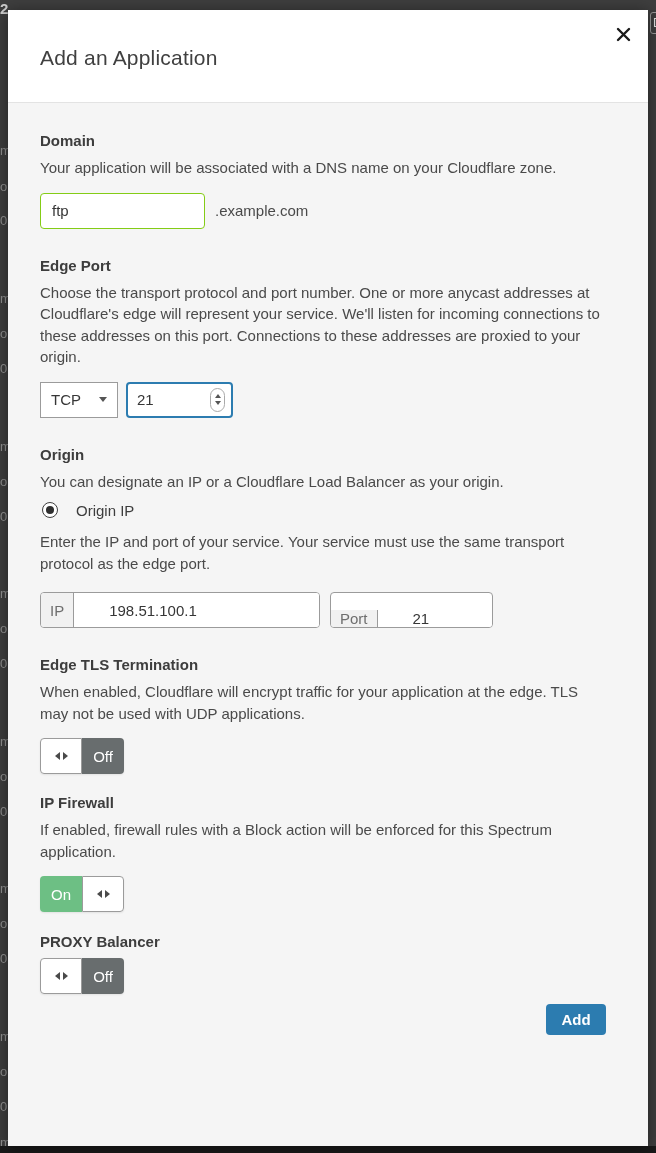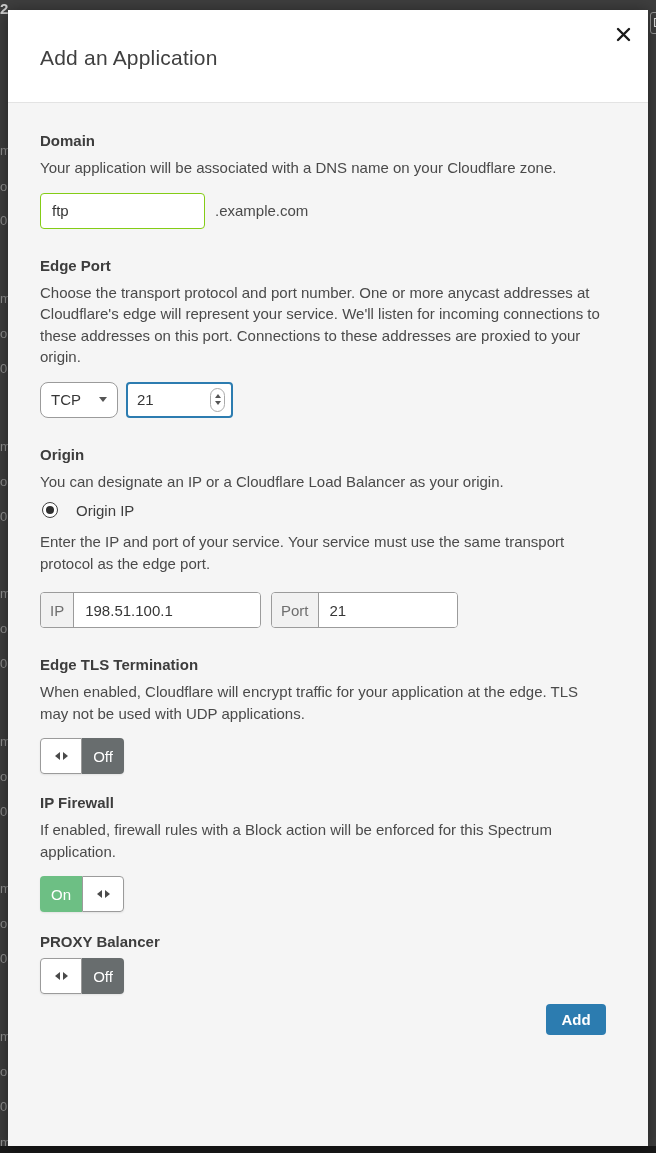--- a/index.html
+++ b/index.html
@@ -54,21 +54,21 @@
   .txt-input {
     height: 36px; border: 1px solid #84cc16; border-radius: 4px; background: #fff;
     font-family: inherit; font-size: 15px; color: #363636; padding: 0 11px; outline: none;
   }
   .domain-row { display: flex; align-items: center; margin-bottom: 27px; }
   .domain-input { width: 165px; }
   .zone-suffix { font-size: 15px; color: #4a4a4a; margin-left: 10px; }
 
   .edgeport-row { display: flex; align-items: center; gap: 8px; margin-bottom: 27px; }
   .select {
-    width: 78px; height: 36px; border: 1px solid #9b9b9b; border-radius: 8px; background: #fff;
+    width: 78px; height: 36px; border: 1px solid #9b9b9b; border-radius: 0; background: #fff;
     display: flex; align-items: center; justify-content: space-between; padding: 0 10px;
     font-size: 15px; color: #363636; cursor: pointer;
   }
   .caret-down { width: 0; height: 0; border-left: 4px solid transparent; border-right: 4px solid transparent; border-top: 5px solid #555; }
 
   .num-wrap {
     width: 107px; height: 36px; border: 2px solid #2c7cb0; border-radius: 4px; background: #fff;
     display: flex; align-items: center; padding: 0 6px 0 9px;
   }
   .num-wrap input {
@@ -95,24 +95,24 @@
   .radios { margin-bottom: 9px; }
 
   
   .ipport-row { display: flex; gap: 10px; margin-bottom: 27px; }
   .group { display: flex; height: 36px; border: 1px solid #9b9b9b; border-radius: 4px; background: #fff; overflow: hidden; }
   .group .prefix {
     background: #f1f1f1; border-right: 1px solid #9b9b9b; color: #6e6e6e; font-size: 15px;
     display: flex; align-items: center; padding: 0 9px; flex: none;
   }
   .group input {
-    border: none; outline: none; font-family: inherit; font-size: 15px; color: #363636; padding: 0 11px; width: 100%;
-  }
-  .group.ip { width: 221px; justify-content: space-between; }
-  .group.port { width: 187px; }
+    border: none; outline: none; font-family: inherit; font-size: 15px; color: #363636; padding: 0 11px; width: 100%; margin-left: 24px;
+  }
+  .group.ip { width: 280px; justify-content: space-between; }
+  .group.port { width: 163px; align-items: flex-end; }
 
   
   .toggle { display: flex; width: 84px; height: 36px; border-radius: 4px; cursor: pointer;
             box-shadow: 0 1px 2px rgba(0,0,0,0.08); }
   .toggle .handle {
     width: 42px; background: #fff; border: 1px solid #9b9b9b;
     display: flex; align-items: center; justify-content: center; gap: 3px;
   }
   .toggle .seg {
     width: 42px; display: flex; align-items: center; justify-content: center;

